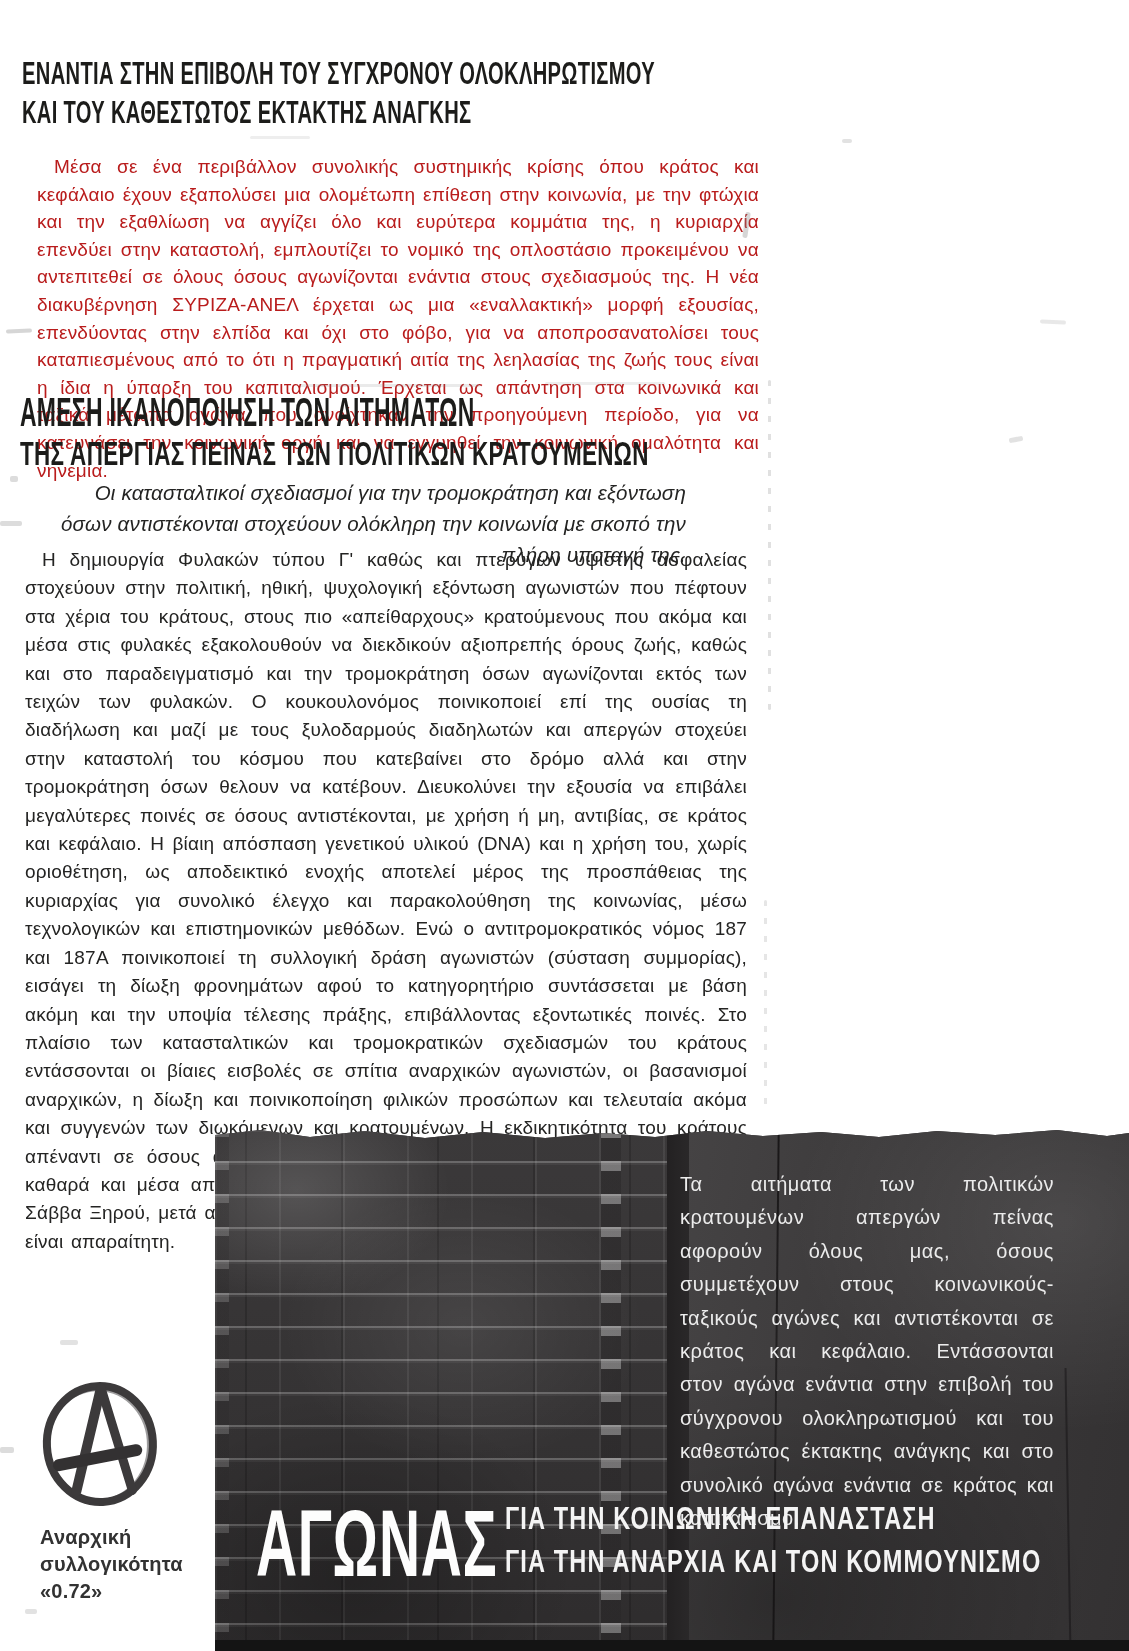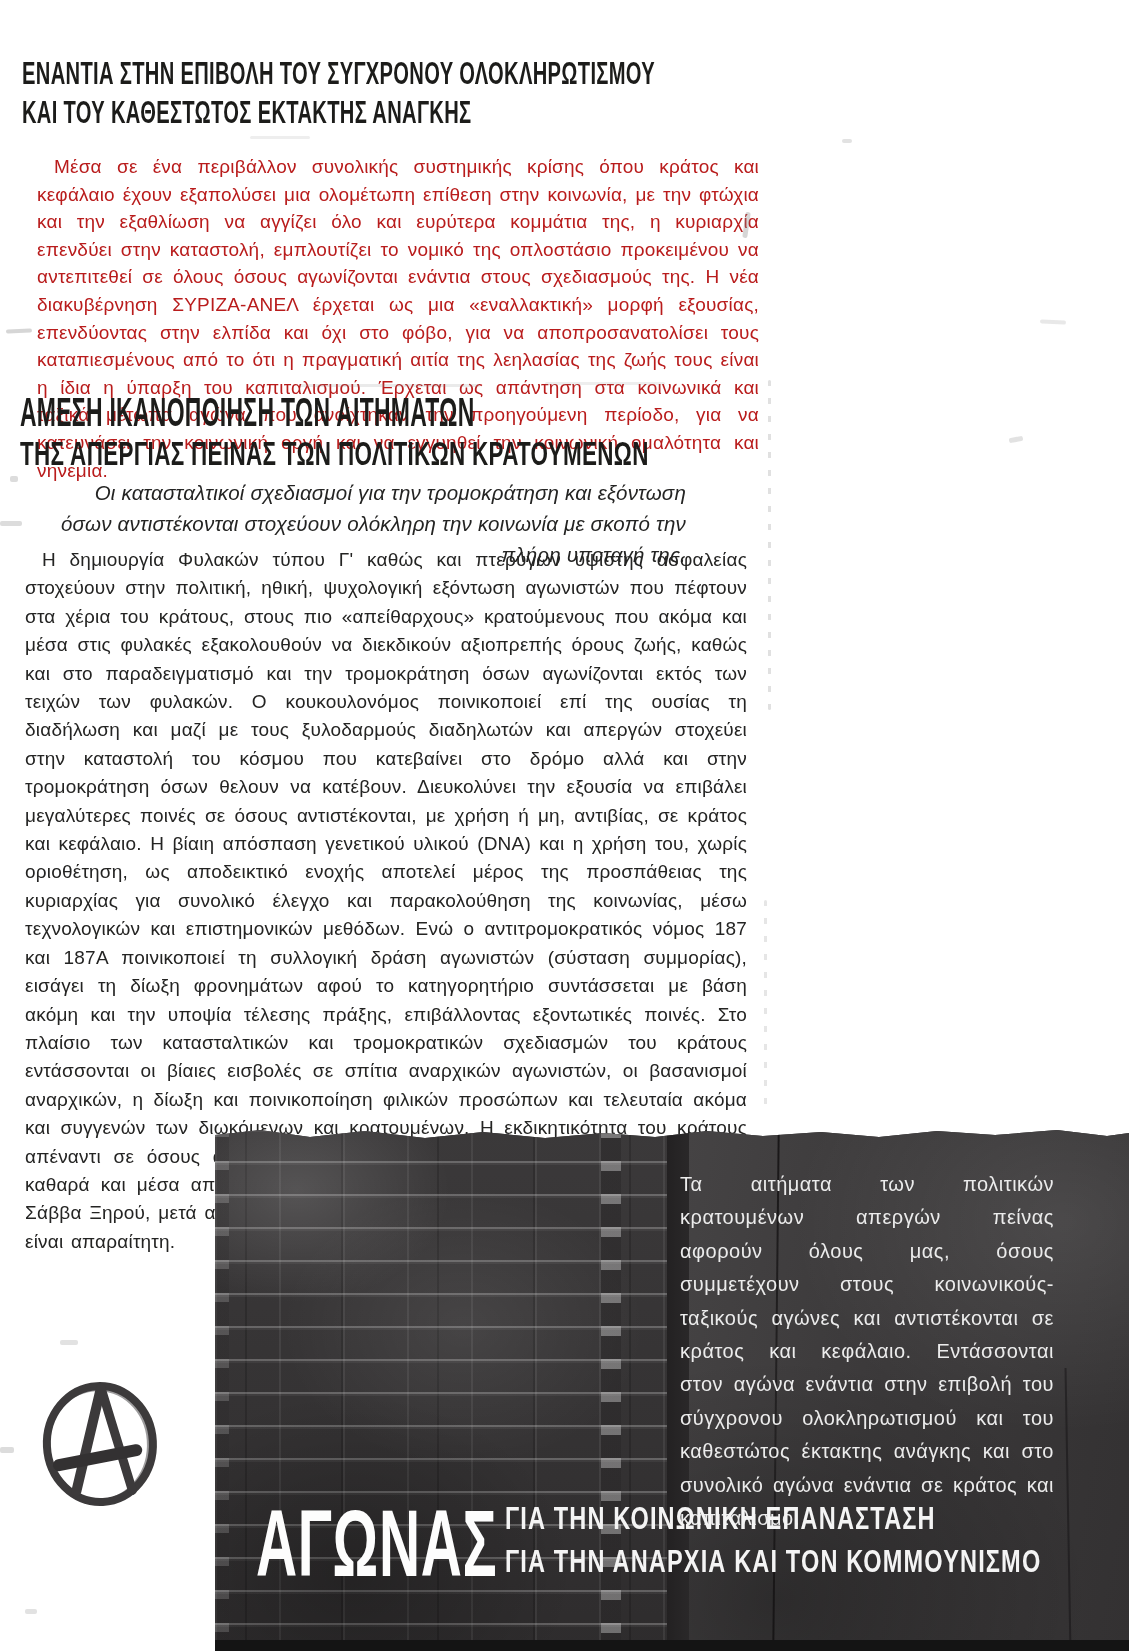--- a/index.html
+++ b/index.html
@@ -158,20 +158,25 @@
     <svg width="146" height="152" viewBox="0 0 146 152">
       <g fill="none" stroke="#3c3a3b" stroke-linecap="round" transform="rotate(-3 73 76)">
         <ellipse cx="72" cy="74" rx="53" ry="58" stroke-width="8"></ellipse>
         <ellipse cx="70" cy="75" rx="51" ry="56" stroke-width="4" opacity=".5" transform="rotate(4 70 75)"></ellipse>
         <path d="M46,120 L76,18" stroke-width="10"></path>
         <path d="M76,18 L102,122" stroke-width="9"></path>
         <path d="M30,93 L108,82" stroke-width="12" stroke="#333132"></path>
       </g>
     </svg>
   </div>
+  <div class="sig-text">
+    <div>Αναρχική</div>
+    <div>συλλογικότητα</div>
+    <div>«0.72»</div>
+  </div>
 
   <span class="noise" style="left:6px;top:329px;width:26px;height:4px;opacity:.35;transform:rotate(-2deg);"></span>
   <span class="noise" style="left:0;top:521px;width:22px;height:5px;opacity:.3;"></span>
   <span class="noise" style="left:10px;top:476px;width:8px;height:6px;opacity:.3;"></span>
   <span class="noise" style="left:744px;top:212px;width:5px;height:26px;opacity:.35;transform:rotate(8deg);"></span>
   <span class="noise v" style="left:768px;top:380px;width:3px;height:330px;opacity:.3;"></span>
   <span class="noise v" style="left:764px;top:900px;width:3px;height:210px;opacity:.25;"></span>
   <span class="noise" style="left:842px;top:139px;width:10px;height:4px;opacity:.25;"></span>
   <span class="noise" style="left:1009px;top:437px;width:14px;height:5px;opacity:.25;transform:rotate(-10deg);"></span>
   <span class="noise" style="left:300px;top:384px;width:180px;height:3px;opacity:.18;"></span>

